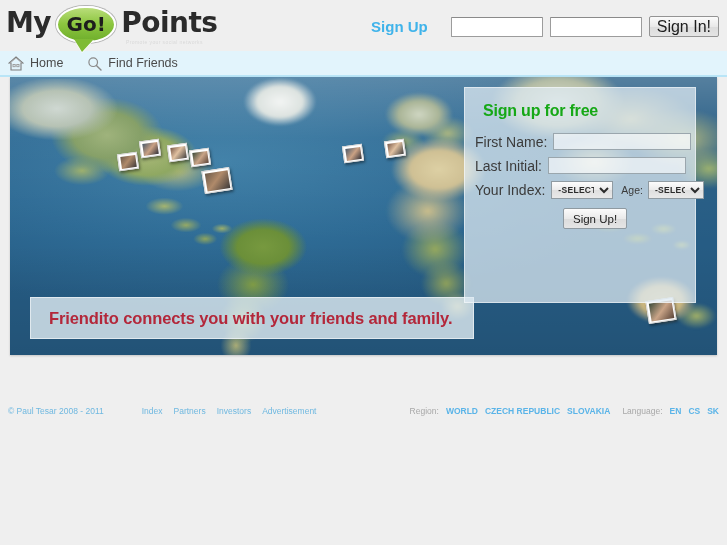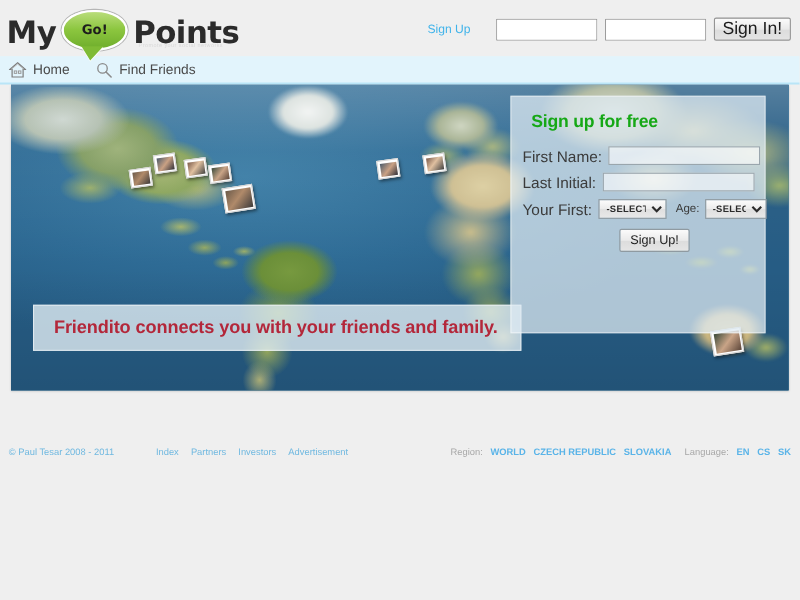--- a/index.html
+++ b/index.html
@@ -14,21 +14,21 @@
 
   
   #header {
     position: relative;
     width: 727px; height: 51px;
     background: #efefef;
   }
   #logo {
     position: absolute; left: 6px; top: 6px;
     height: 40px;
-    display: flex; align-items: flex-end;
+    display: flex; align-items: flex-start;
     user-select: none;
   }
   #logo .word {
     font-family: "DejaVu Sans", sans-serif;
     font-weight: bold;
     font-size: 28px;
     color: #2b2b2b;
     letter-spacing: -0.5px;
   }
   #logo .bubble {
@@ -36,21 +36,21 @@
     margin: 0 5px;
     width: 60px; height: 37px;
     border-radius: 50%/52%;
     background: linear-gradient(to bottom, #b9dd7a 0%, #8cc63f 48%, #6fae2c 100%);
     border: 2px solid #ffffff;
     box-shadow: 0 0 0 1px #b5b5b5;
     display: flex; align-items: center; justify-content: center;
   }
   #logo .bubble .gotxt {
     font-family: "DejaVu Sans", sans-serif;
-    font-weight: bold; font-size: 12px;
+    font-weight: bold; font-size: 20px;
     color: #1d1d1d;
     line-height: 1;
     position: relative; top: -1px;
   }
   #logo .bubble:after {
     content: "";
     position: absolute;
     left: 16px; bottom: -11px;
     width: 0; height: 0;
     border-left: 8px solid transparent;
@@ -67,22 +67,22 @@
     white-space: nowrap;
   }
 
   #auth {
     position: absolute;
     right: 8px; top: 16px;
     display: flex; align-items: center; gap: 7px;
   }
   #auth .signup-link {
     color: #3fb3ea;
-    font-size: 11px;
-    font-weight: normal;
+    font-size: 15px;
+    font-weight: bold;
     text-decoration: none;
     cursor: pointer;
     margin-right: 16px;
     margin-left: 40px;
   }
   #auth input[type="text"], #auth input[type="password"] {
     width: 92px; height: 20px;
     border: 1px solid #9c9c9c;
     border-top-color: #8a8a8a;
     background: #ffffff;
@@ -258,21 +258,21 @@
     background: linear-gradient(135deg, #6b5a4a 0%, #b08a6a 45%, #3d3a3a 100%);
   }
   .pin.v2 i { background: linear-gradient(135deg, #4a5a6b 0%, #caa184 50%, #2f2f38 100%); }
   .pin.v3 i { background: linear-gradient(135deg, #7a5a4a 0%, #e0c0a0 45%, #404040 100%); }
   .pin.v4 i { background: linear-gradient(135deg, #3a4a3a 0%, #c9a487 50%, #5a4438 100%); }
   .pin.big { width: 28px; height: 23px; transform: rotate(-9deg); }
 
   
   #tagline-banner {
     position: absolute;
-    left: 20px; top: 200px;
+    left: 20px; top: 220px;
     width: 444px; height: 42px;
     background: rgba(224,236,242,0.80);
     border: 1px solid rgba(255,255,255,0.55);
     display: flex; align-items: center;
     padding-left: 18px;
   }
   #tagline-banner .txt {
     font-family: "Liberation Sans", sans-serif;
     font-weight: bold;
     font-size: 16.5px;
@@ -493,21 +493,21 @@
         <span class="flabel">First Name:</span>
         <input class="finput wide" type="text" style="">
       </div>
 
       <div class="frow">
         <span class="flabel">Last Initial:</span>
         <input class="finput wide" type="text" style="">
       </div>
 
       <div class="frow">
-        <span class="flabel">Your First:</span>
+        <span class="flabel">Your Index:</span>
         <select class="fselect gender">
           <option>-SELECT-</option>
         </select>
         <span class="inline-label">Age:</span>
         <select class="fselect age">
           <option>-SELECT-</option>
         </select>
       </div>
 
 

